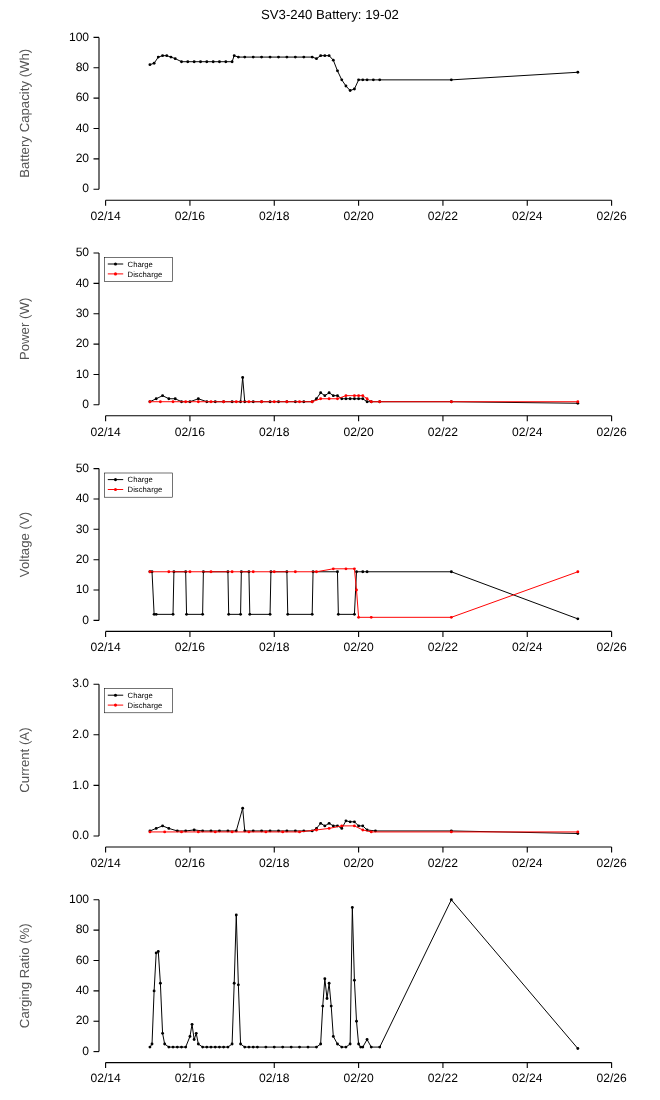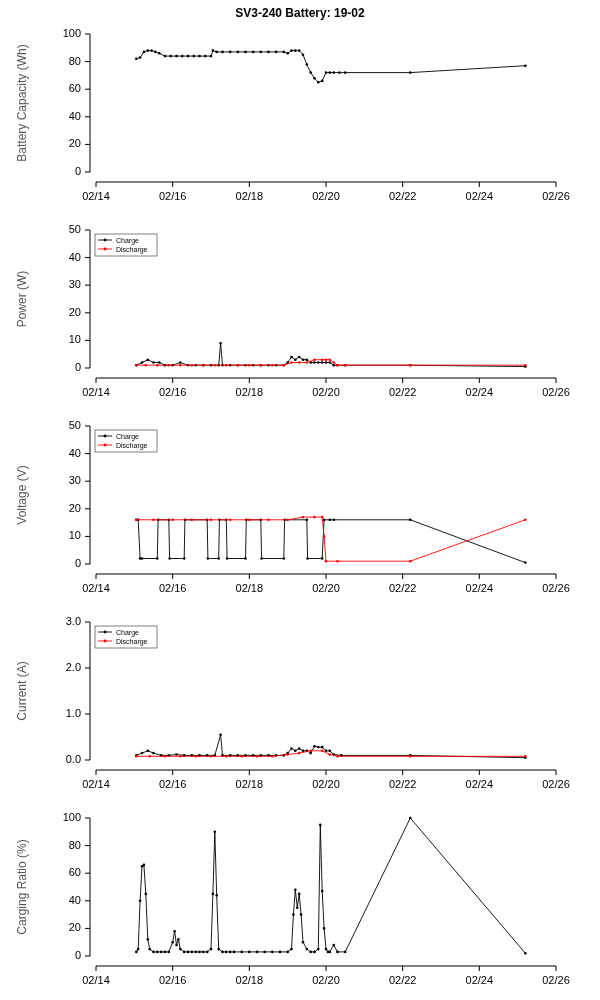--- a/index.html
+++ b/index.html
@@ -1,20 +1,20 @@
 <!DOCTYPE html>
 <html><head>
 <meta charset="utf-8">
 <style>
   html,body{margin:0;padding:0;background:#ffffff;}
   body{width:600px;height:1000px;font-family:"Liberation Sans",sans-serif;color:#000;}
   #root{position:relative;width:600px;height:1000px;}
   .title{
     position:absolute;top:6px;left:0;width:600px;text-align:center;
-    font-size:12px;font-weight:bold;font-family:"Liberation Sans",sans-serif;
+    font-size:12px;font-weight:normal;font-family:"Liberation Sans",sans-serif;
   }
   .panel{position:absolute;left:0;width:600px;}
   .panel svg{display:block;}
   text{font-family:"Liberation Sans",sans-serif;fill:#000;}
   .ylab{font-size:12px;fill:#555;}
   .tick{font-size:11px;fill:#000;}
   .legtxt{font-size:7px;fill:#000;}
 </style>
 </head>
 <body>

